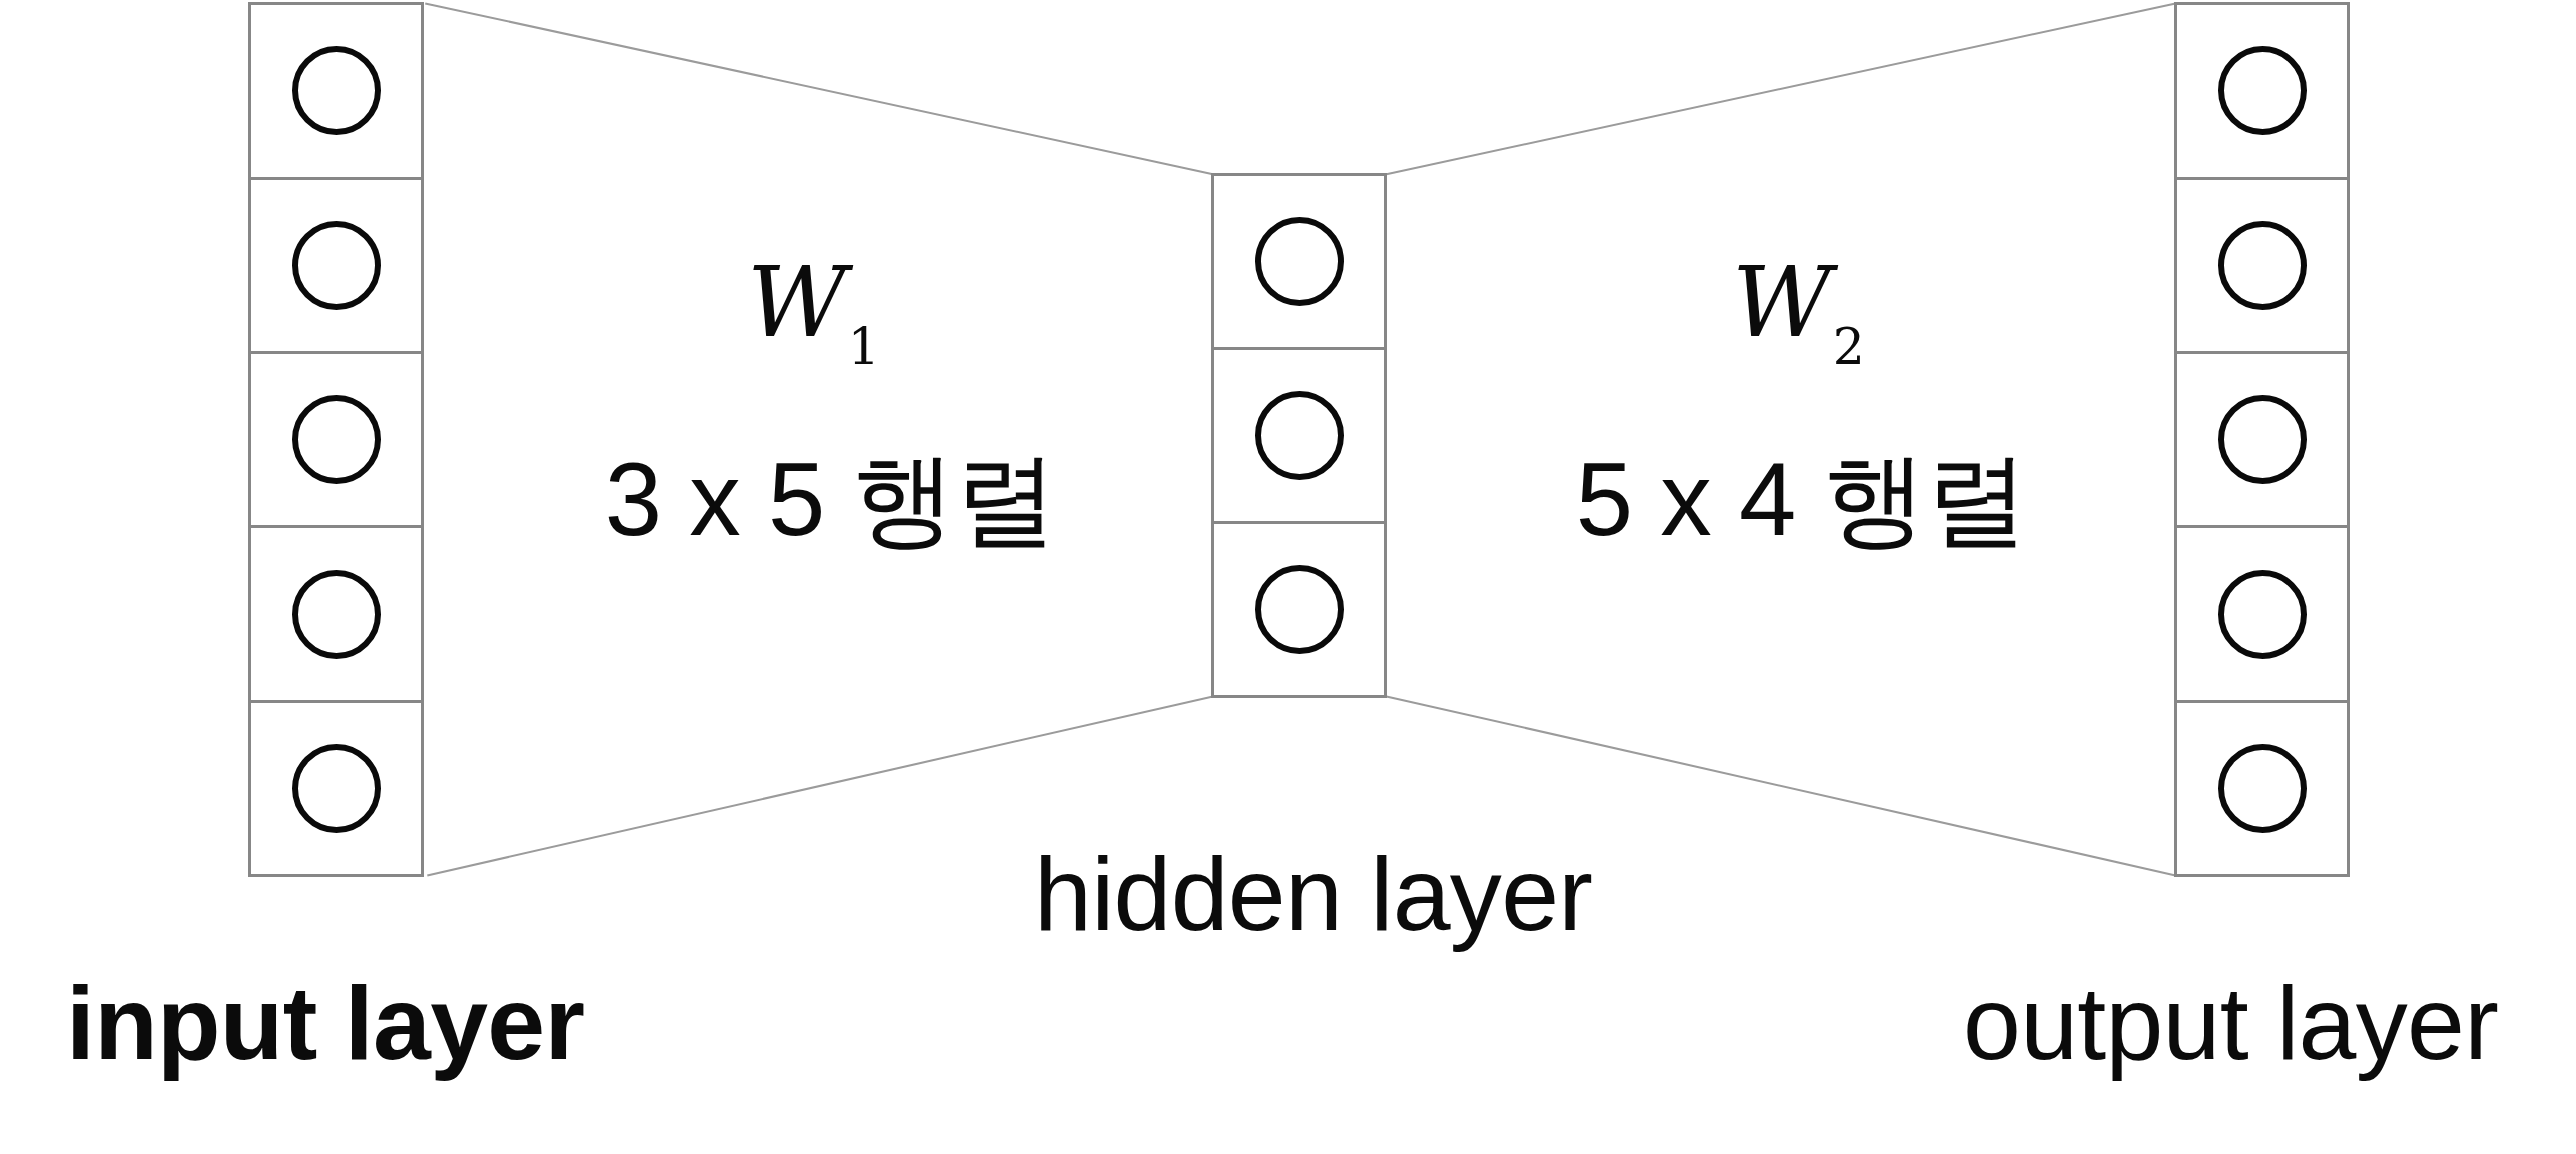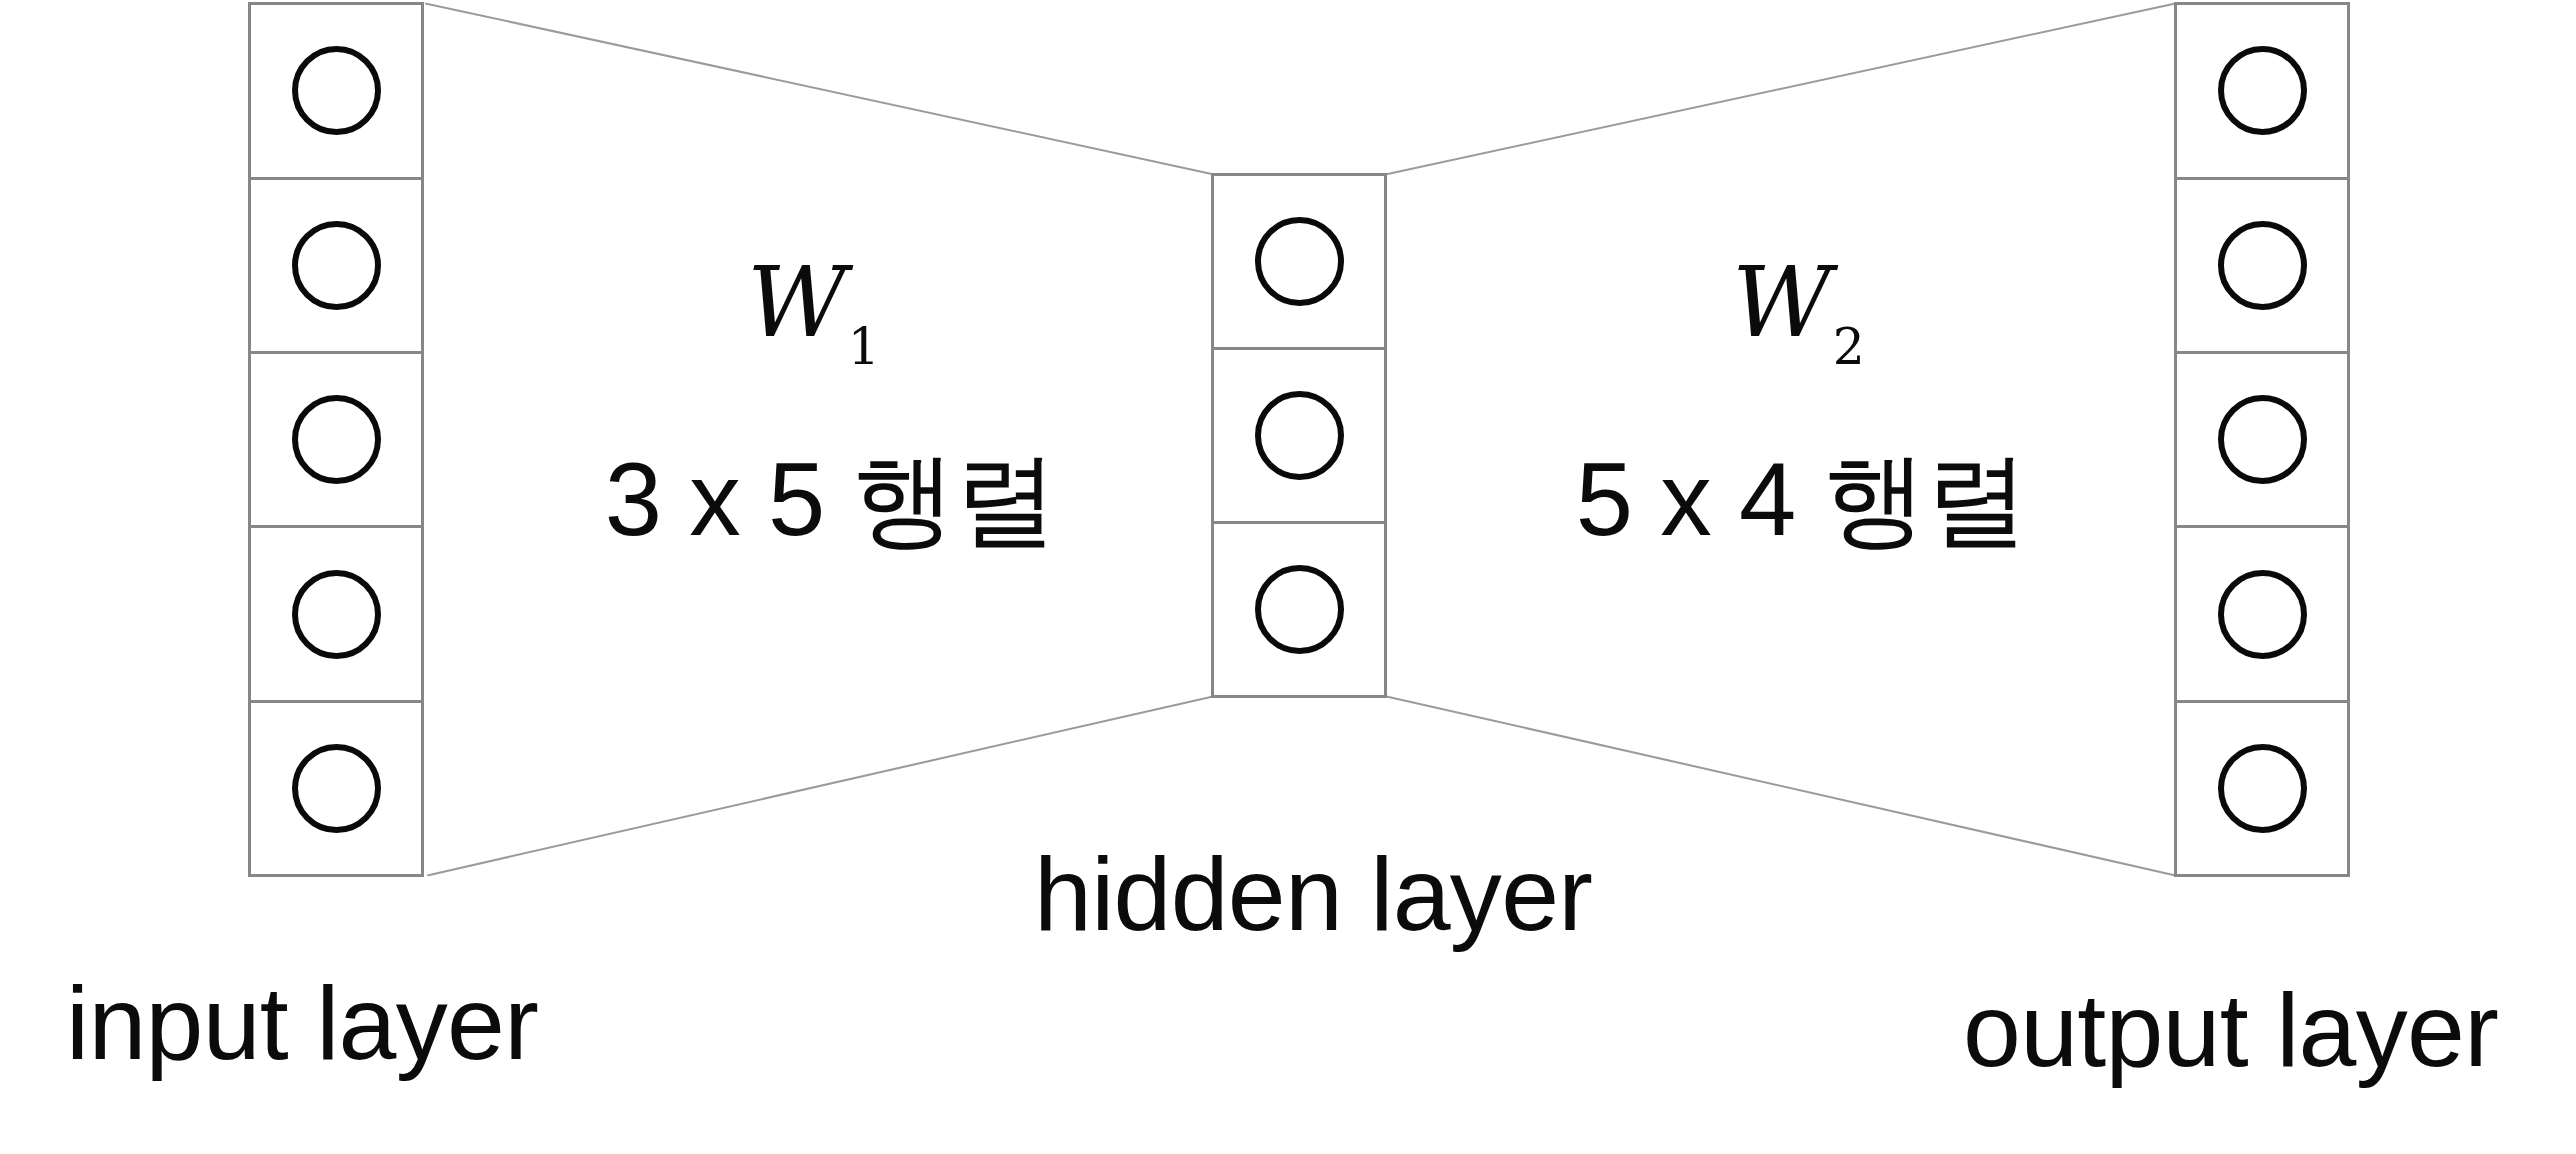--- a/index.html
+++ b/index.html
@@ -87,23 +87,23 @@
 
   .layer-label {
     position: absolute;
     font-size: 104px;
     font-weight: 500;
     line-height: 1;
     letter-spacing: -0.7px;
     color: #0b0b0b;
     white-space: nowrap;
   }
-  #input-layer-label  { left: 66px;   top: 971px; }
+  #input-layer-label  { left: 66px;   top: 971px; font-weight: bold; }
   #hidden-layer-label { left: 1034px; top: 842px; }
-  #output-layer-label { left: 1963px; top: 971px; margin-top: 7px; }
+  #output-layer-label { left: 1963px; top: 971px; }
 </style>
 </head>
 <body>
 
 <div class="canvas">
 
   <svg class="connectors" viewBox="0 0 3753 1682" xmlns="http://www.w3.org/2000/svg">
     <line x1="619" y1="5" x2="1767" y2="254" stroke="#9b9b9b" stroke-width="3"></line>
     <line x1="622" y1="1276" x2="1767" y2="1015" stroke="#9b9b9b" stroke-width="3"></line>
     <line x1="2020" y1="254" x2="3170" y2="5" stroke="#9b9b9b" stroke-width="3"></line>

